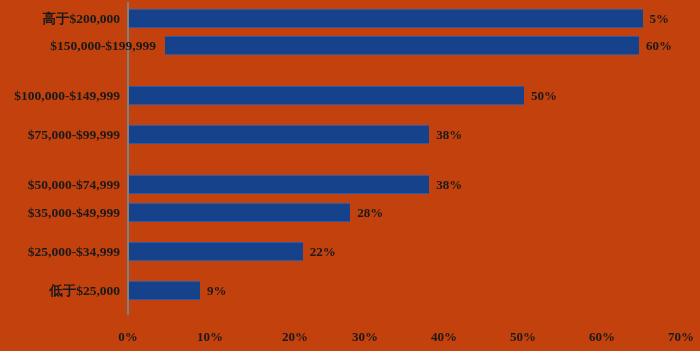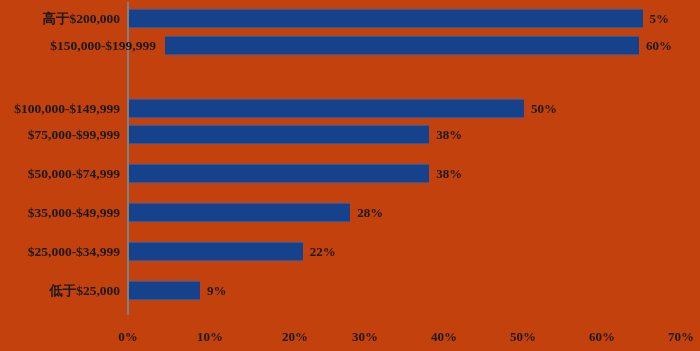--- a/index.html
+++ b/index.html
@@ -129,37 +129,37 @@
     </div>
 
     <div class="cat-row" style="top:27px;margin-left:36px;">
       <div class="cat-label">$150,000-$199,999</div>
       <div class="bar-track">
         <div class="bar" style="width: 474px; background: rgb(22, 66, 140);"></div>
         <div class="bar-value" style="left: 481px;">60%</div>
       </div>
     </div>
 
-    <div class="cat-row" style="top:90px;">
+    <div class="cat-row" style="top:77px;">
       <div class="cat-label">$100,000-$149,999</div>
       <div class="bar-track">
         <div class="bar" style="width: 395px; background: rgb(22, 66, 140);"></div>
         <div class="bar-value" style="left: 402px;">50%</div>
       </div>
     </div>
 
     <div class="cat-row" style="top:116px;">
       <div class="cat-label">$75,000-$99,999</div>
       <div class="bar-track">
         <div class="bar" style="width: 300.2px; background: rgb(22, 66, 140);"></div>
         <div class="bar-value" style="left: 307.2px;">38%</div>
       </div>
     </div>
 
-    <div class="cat-row" style="top:155px;">
+    <div class="cat-row" style="top:166px;">
       <div class="cat-label">$50,000-$74,999</div>
       <div class="bar-track">
         <div class="bar" style="width: 300.2px; background: rgb(22, 66, 140);"></div>
         <div class="bar-value" style="left: 307.2px;">38%</div>
       </div>
     </div>
 
     <div class="cat-row" style="top:194px;text-decoration:underline;">
       <div class="cat-label">$35,000-$49,999</div>
       <div class="bar-track">

